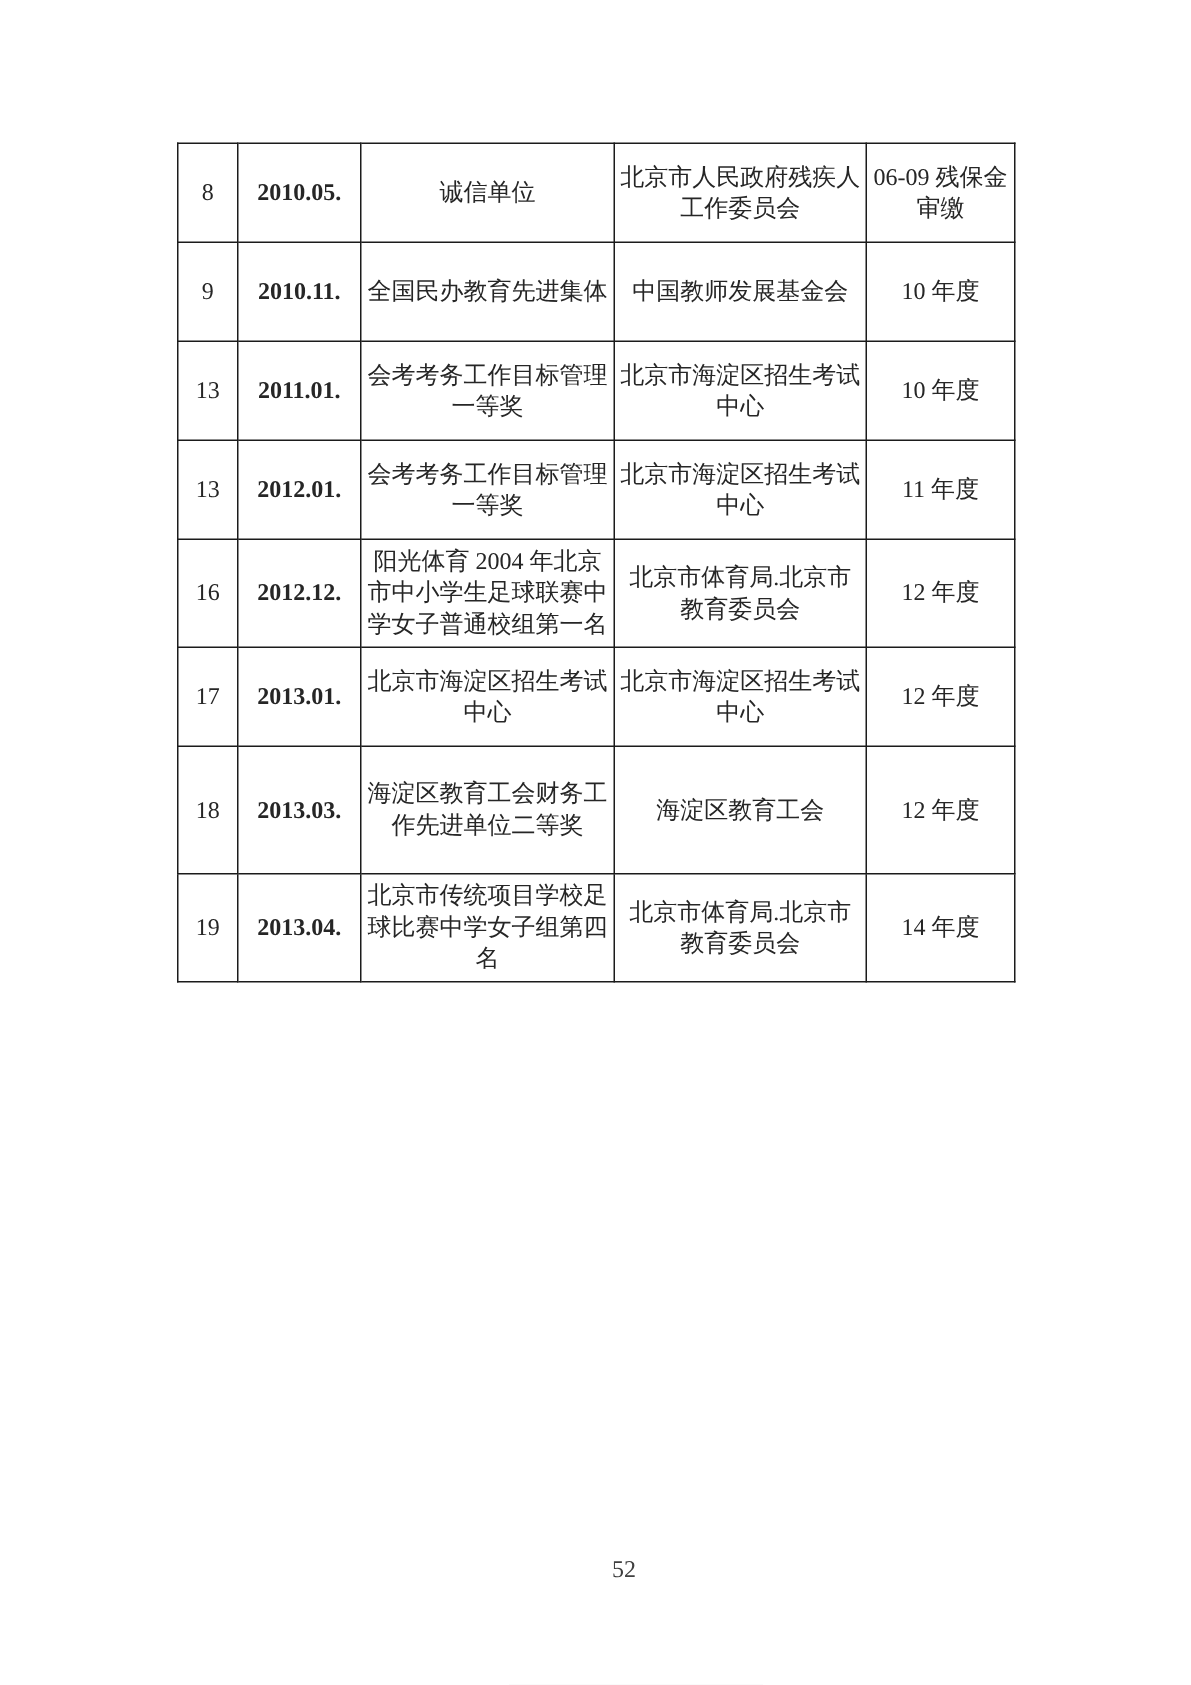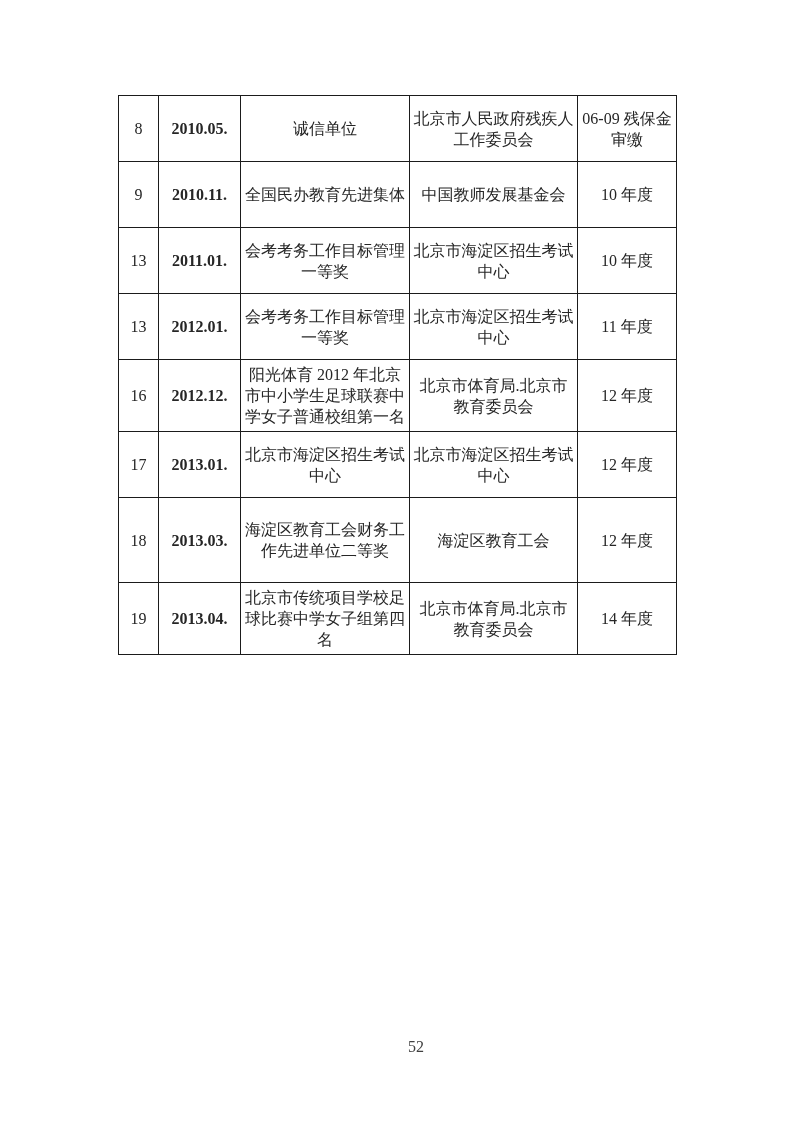--- a/index.html
+++ b/index.html
@@ -96,21 +96,21 @@
       <tr>
         <td class="c-no">13</td>
         <td class="c-date">2012.01.</td>
         <td class="c-award">会考考务工作目标管理一等奖</td>
         <td class="c-org">北京市海淀区招生考试中心</td>
         <td class="c-year">11 年度</td>
       </tr>
       <tr>
         <td class="c-no">16</td>
         <td class="c-date">2012.12.</td>
-        <td class="c-award">阳光体育 2012 年北京市中小学生足球联赛中学女子普通校组第一名</td>
+        <td class="c-award">阳光体育 2004 年北京市中小学生足球联赛中学女子普通校组第一名</td>
         <td class="c-org">北京市体育局.北京市教育委员会</td>
         <td class="c-year">12 年度</td>
       </tr>
       <tr>
         <td class="c-no">17</td>
         <td class="c-date">2013.01.</td>
         <td class="c-award">北京市海淀区招生考试中心</td>
         <td class="c-org">北京市海淀区招生考试中心</td>
         <td class="c-year">12 年度</td>
       </tr>

